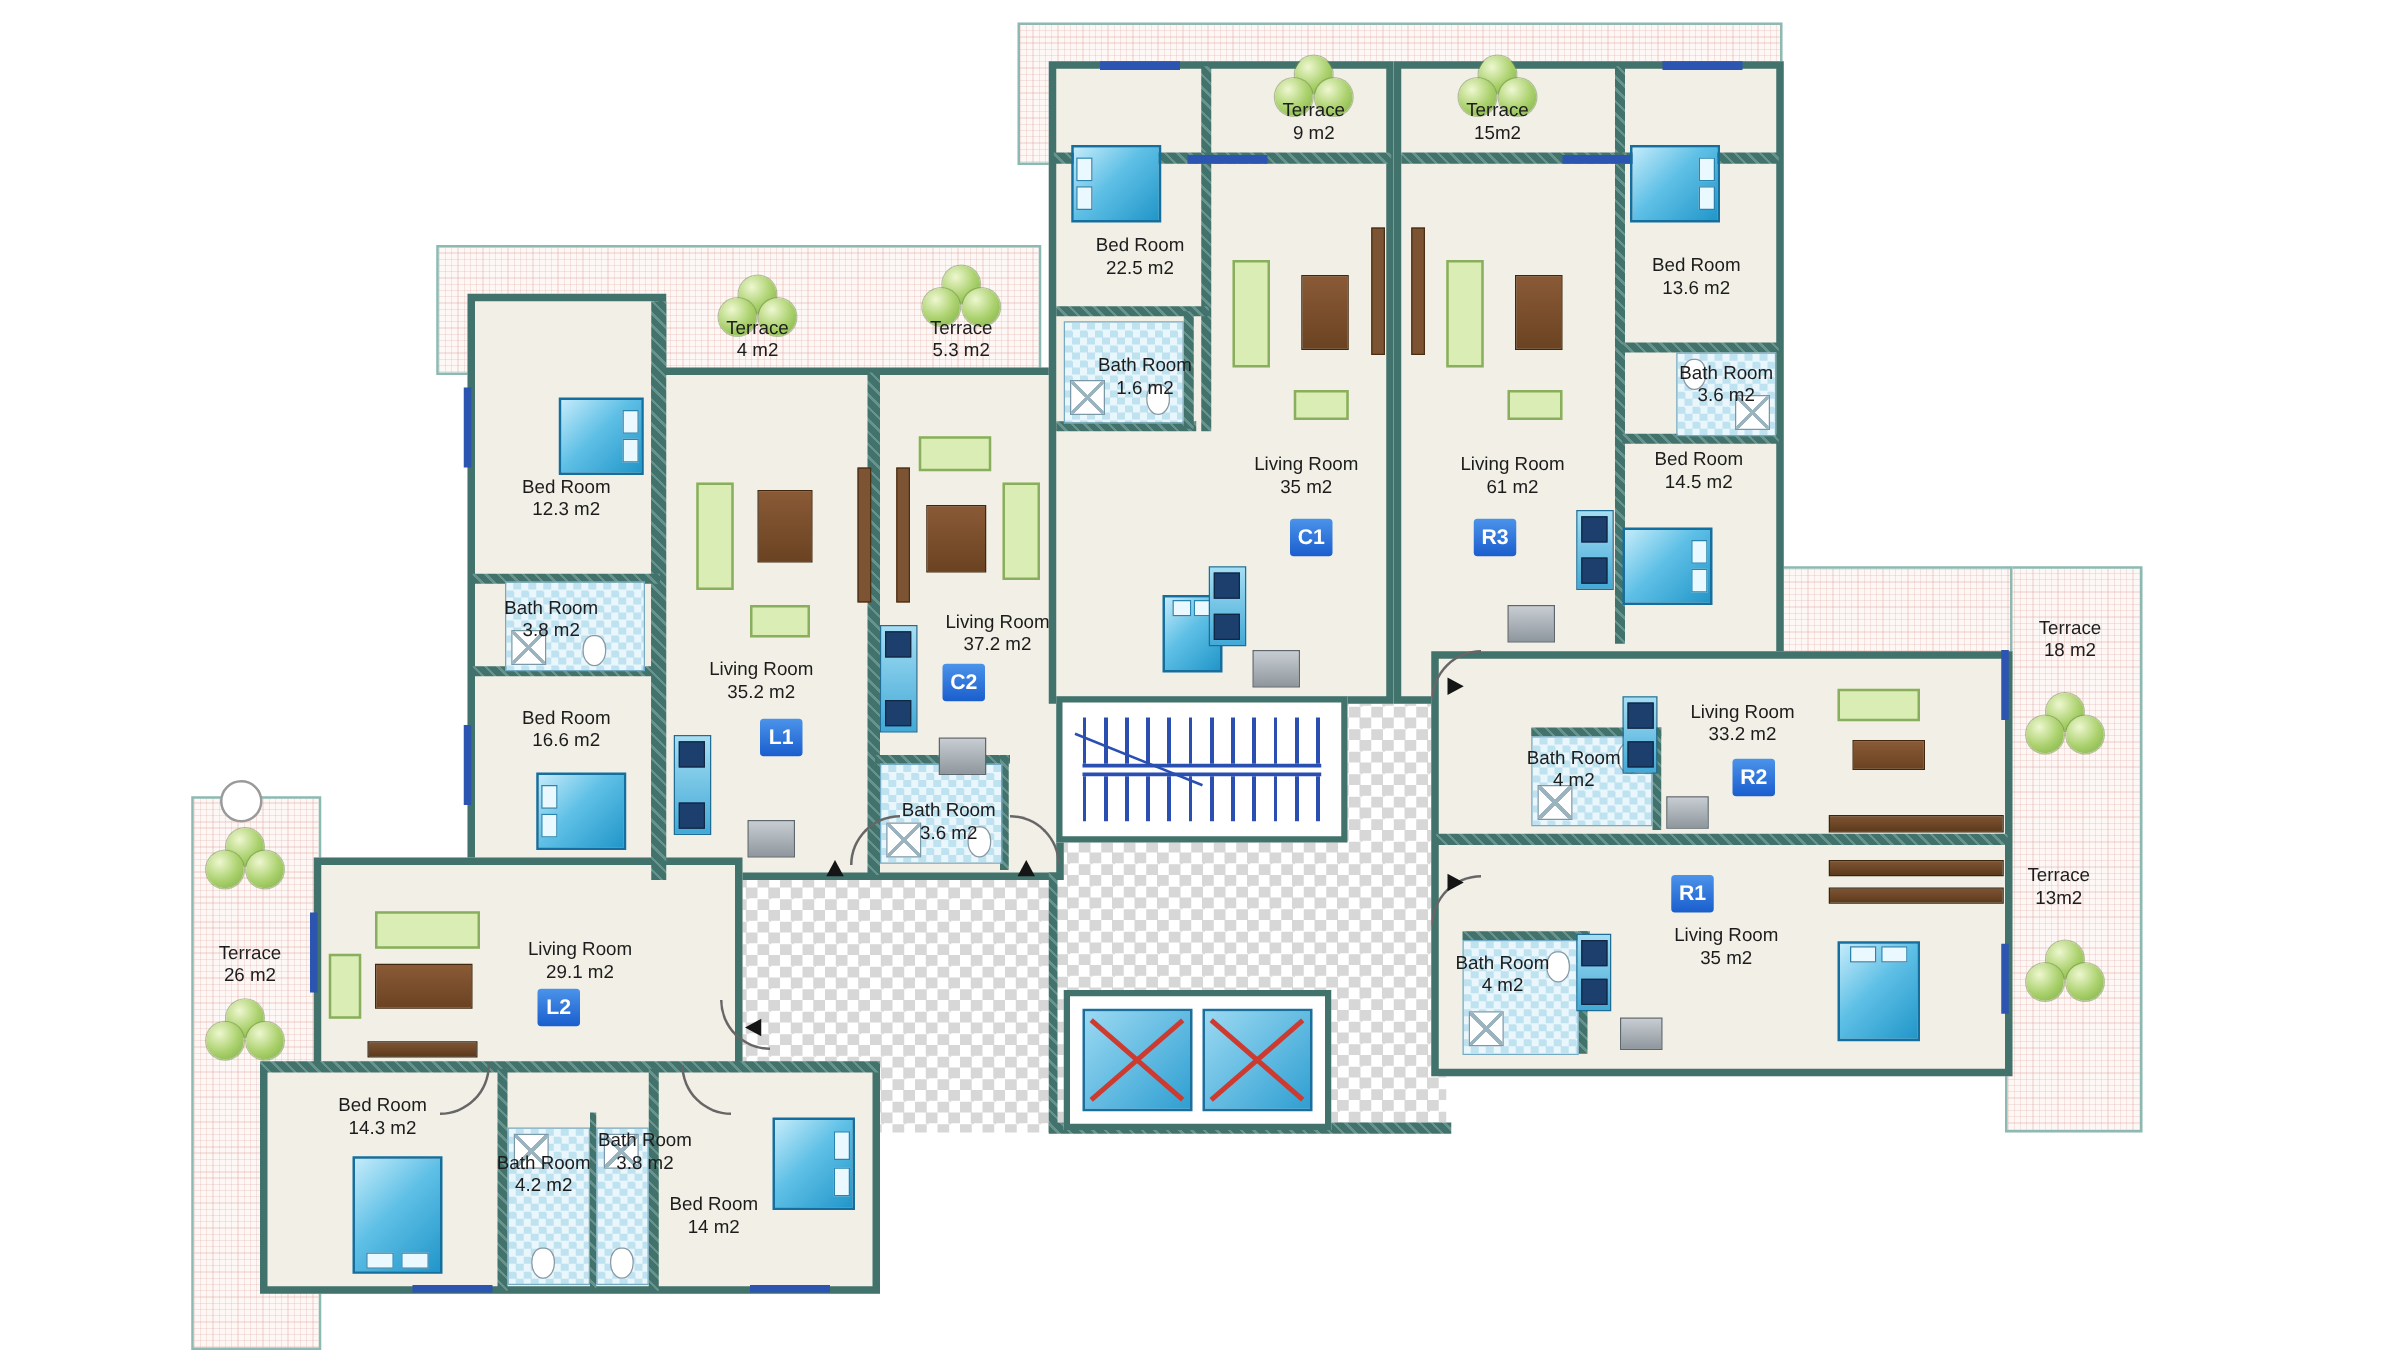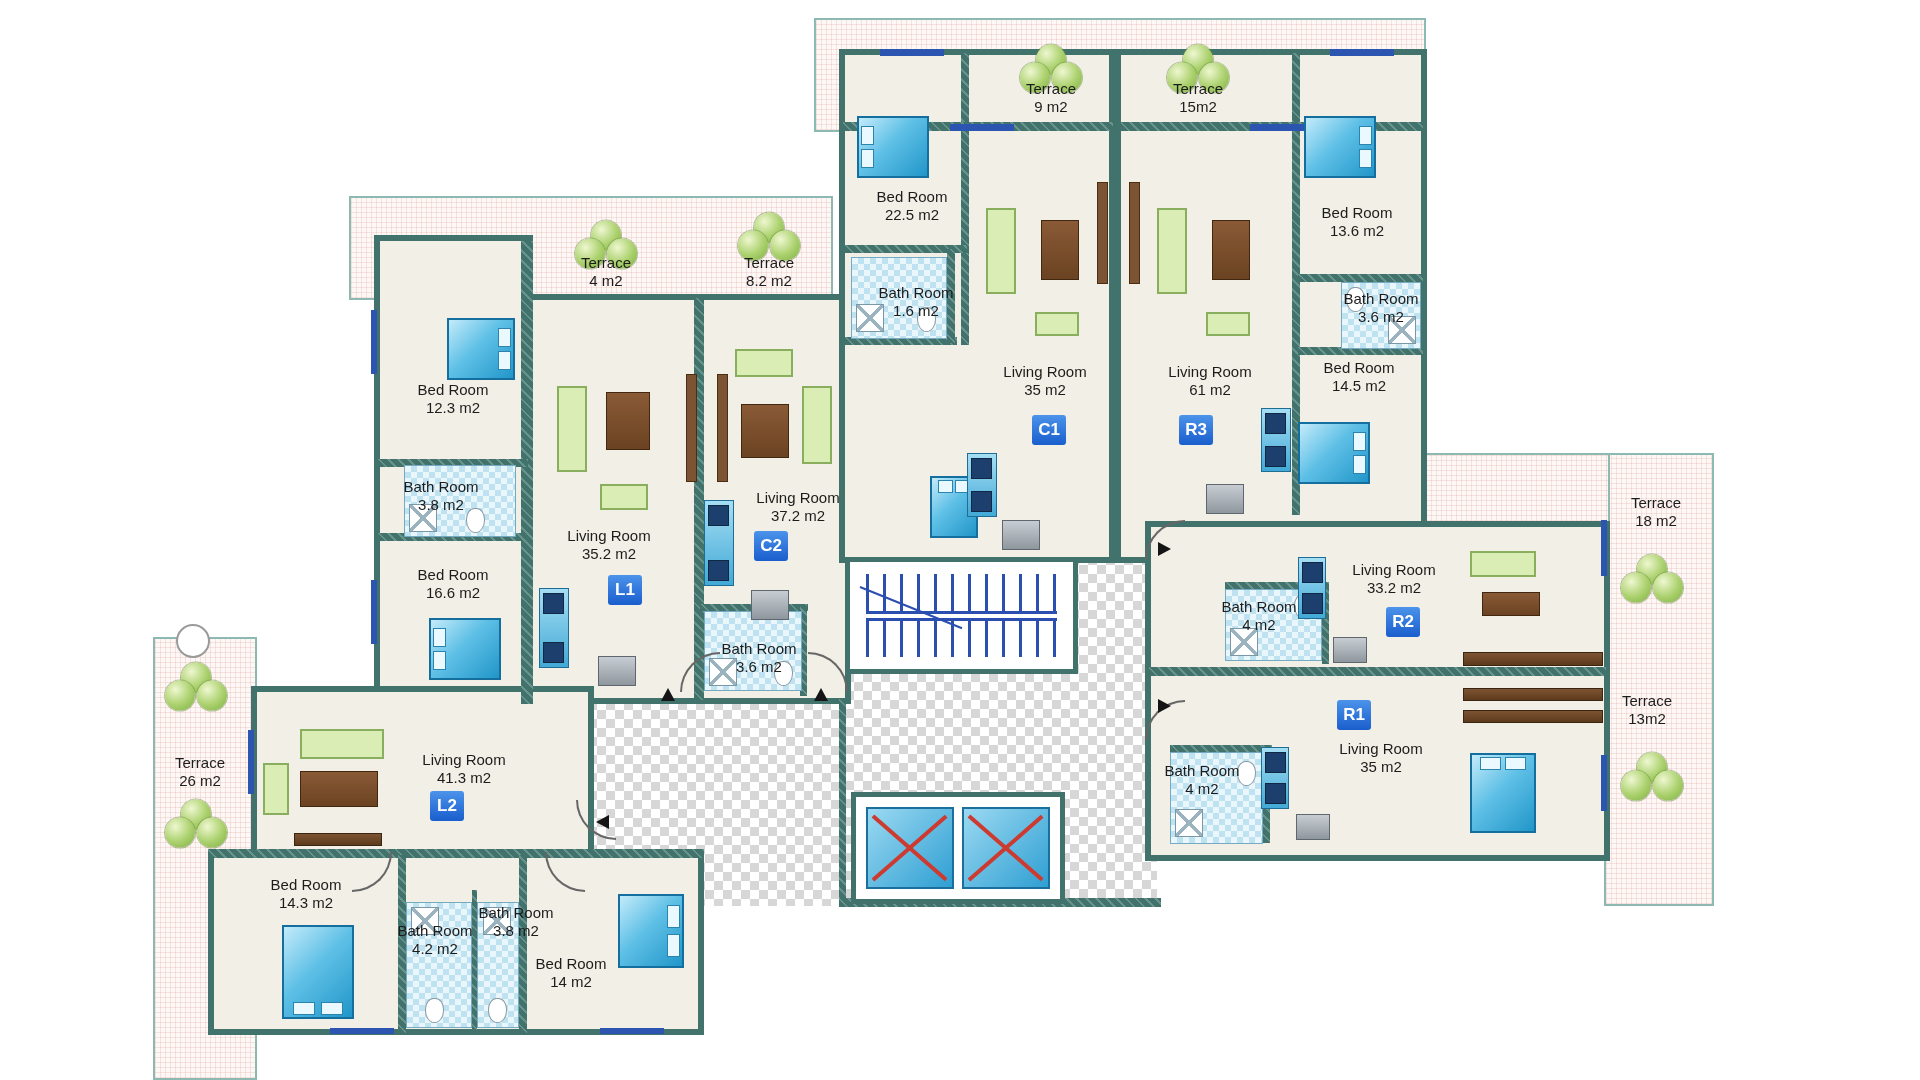--- a/index.html
+++ b/index.html
@@ -255,21 +255,21 @@
   <div class="badge" style="left:1403px;top:622px">R2</div>
   <div class="badge" style="left:1354px;top:715px">R1</div>
   <div class="badge" style="left:447px;top:806px">L2</div>
 
   <div class="lbl" style="left:606px;top:272px">
     <span>Terrace</span>
     <span>4 m2</span>
   </div>
   <div class="lbl" style="left:769px;top:272px">
     <span>Terrace</span>
-    <span>8.2 m2</span>
+    <span>5.3 m2</span>
   </div>
   <div class="lbl" style="left:1051px;top:98px">
     <span>Terrace</span>
     <span>9 m2</span>
   </div>
   <div class="lbl" style="left:1198px;top:98px">
     <span>Terrace</span>
     <span>15m2</span>
   </div>
   <div class="lbl" style="left:1656px;top:512px">
@@ -347,21 +347,21 @@
   <div class="lbl" style="left:1202px;top:780px">
     <span>Bath Room</span>
     <span>4 m2</span>
   </div>
   <div class="lbl" style="left:1381px;top:758px">
     <span>Living Room</span>
     <span>35 m2</span>
   </div>
   <div class="lbl" style="left:464px;top:769px">
     <span>Living Room</span>
-    <span>41.3 m2</span>
+    <span>29.1 m2</span>
   </div>
   <div class="lbl" style="left:306px;top:894px">
     <span>Bed Room</span>
     <span>14.3 m2</span>
   </div>
   <div class="lbl" style="left:435px;top:940px">
     <span>Bath Room</span>
     <span>4.2 m2</span>
   </div>
   <div class="lbl" style="left:516px;top:922px">

